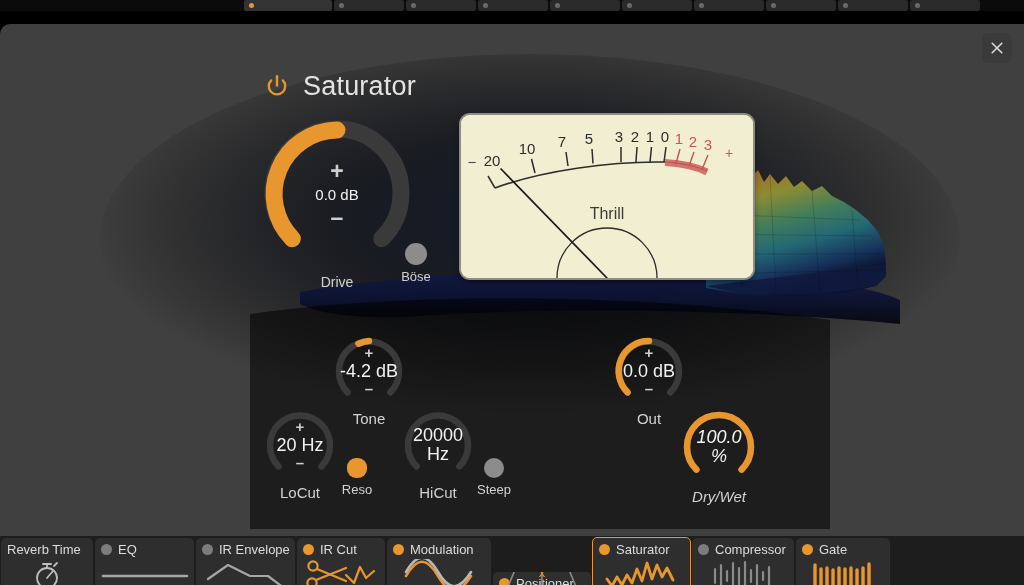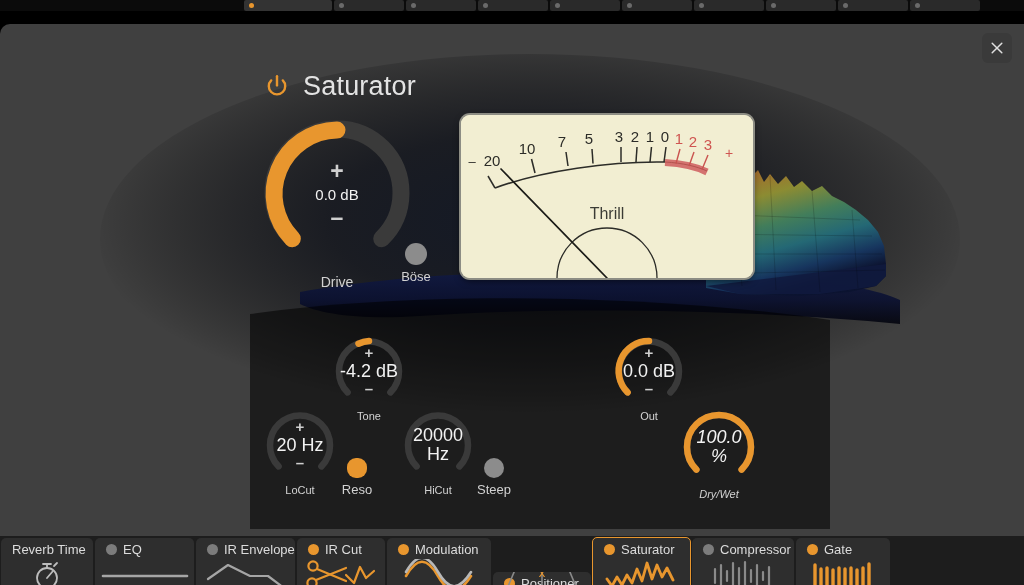--- a/index.html
+++ b/index.html
@@ -132,21 +132,21 @@
 
   
   .knob.big .plus  { font-size: 23px; margin-bottom: 4px; }
   .knob.big .minus { font-size: 23px; margin-top: 2px; }
   .knob.big .value { font-size: 15px; }
   .knob.big .caption { font-size: 14px; }
 
   .knob.small .plus  { font-size: 15px; margin-bottom: 1px; }
   .knob.small .minus { font-size: 15px; margin-top: 0px; }
   .knob.small .value { font-size: 18px; }
-  .knob.small .caption { font-size: 11px; }
+  .knob.small .caption { font-size: 15px; }
 
   
   .toggle-dot {
     position: absolute;
     border-radius: 50%;
     cursor: pointer;
     z-index: 21;
   }
   .toggle-dot .dotlabel {
     position: absolute;
@@ -190,21 +190,21 @@
     flex: 0 0 auto;
   }
   .tab.selected {
     border: 1px solid #e8962e;
     margin: 1px 0px 2px 0px;
   }
   .tab .tablabel {
     position: absolute;
     left: 0; top: 4px;
     width: 100%;
-    padding-left: 11px;
+    padding-left: 6px;
     box-sizing: border-box;
     font-size: 13px;
     color: #dcdcdc;
     white-space: nowrap;
     display: flex;
     align-items: center;
     gap: 6px;
   }
   .tab .statedot {
     width: 11px; height: 11px;

